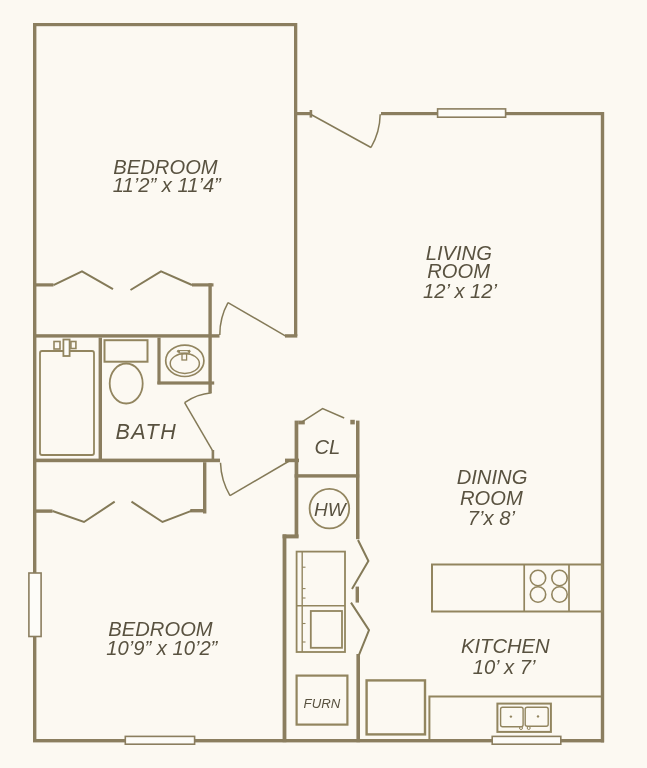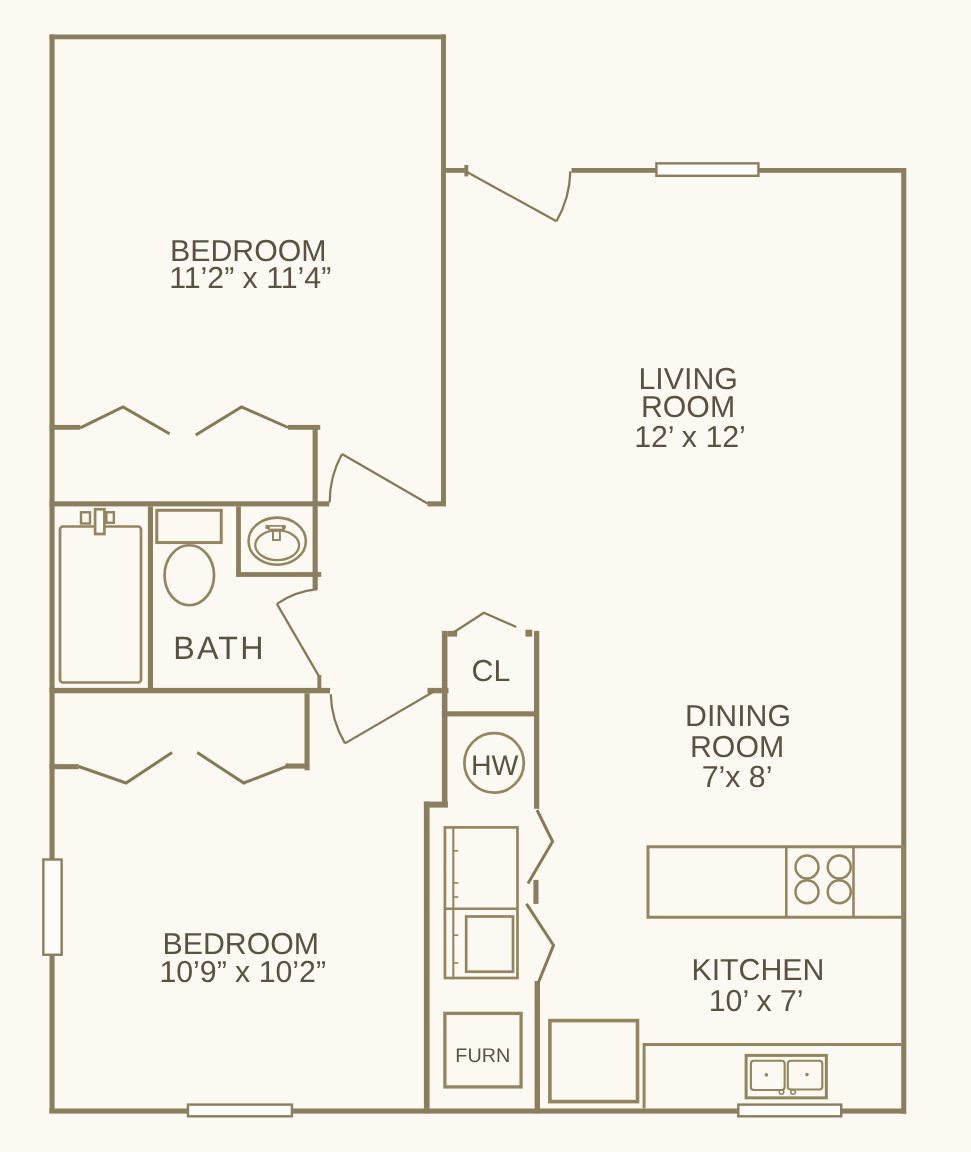--- a/index.html
+++ b/index.html
@@ -1,16 +1,16 @@
 <!DOCTYPE html>
 <html><head>
 <meta charset="utf-8">
 <style>
 html,body{margin:0;padding:0;background:#fcf9f2;}
-#page{position:relative;width:647px;height:768px;background:#fcf9f2;overflow:hidden;}
+#page{position:relative;width:647px;height:768px;background:#fcf9f2;overflow:hidden;font-style:italic;}
 svg{position:absolute;left:0;top:0;}
 text{font-family:"Liberation Sans",sans-serif;fill:#595240;}
 .lbl{font-size:20.2px;}
 </style>
 </head>
 <body>
 <div id="page">
 <svg width="647" height="768" viewBox="0 0 647 768">
 
 <g fill="#8b7e5f" stroke="none">

